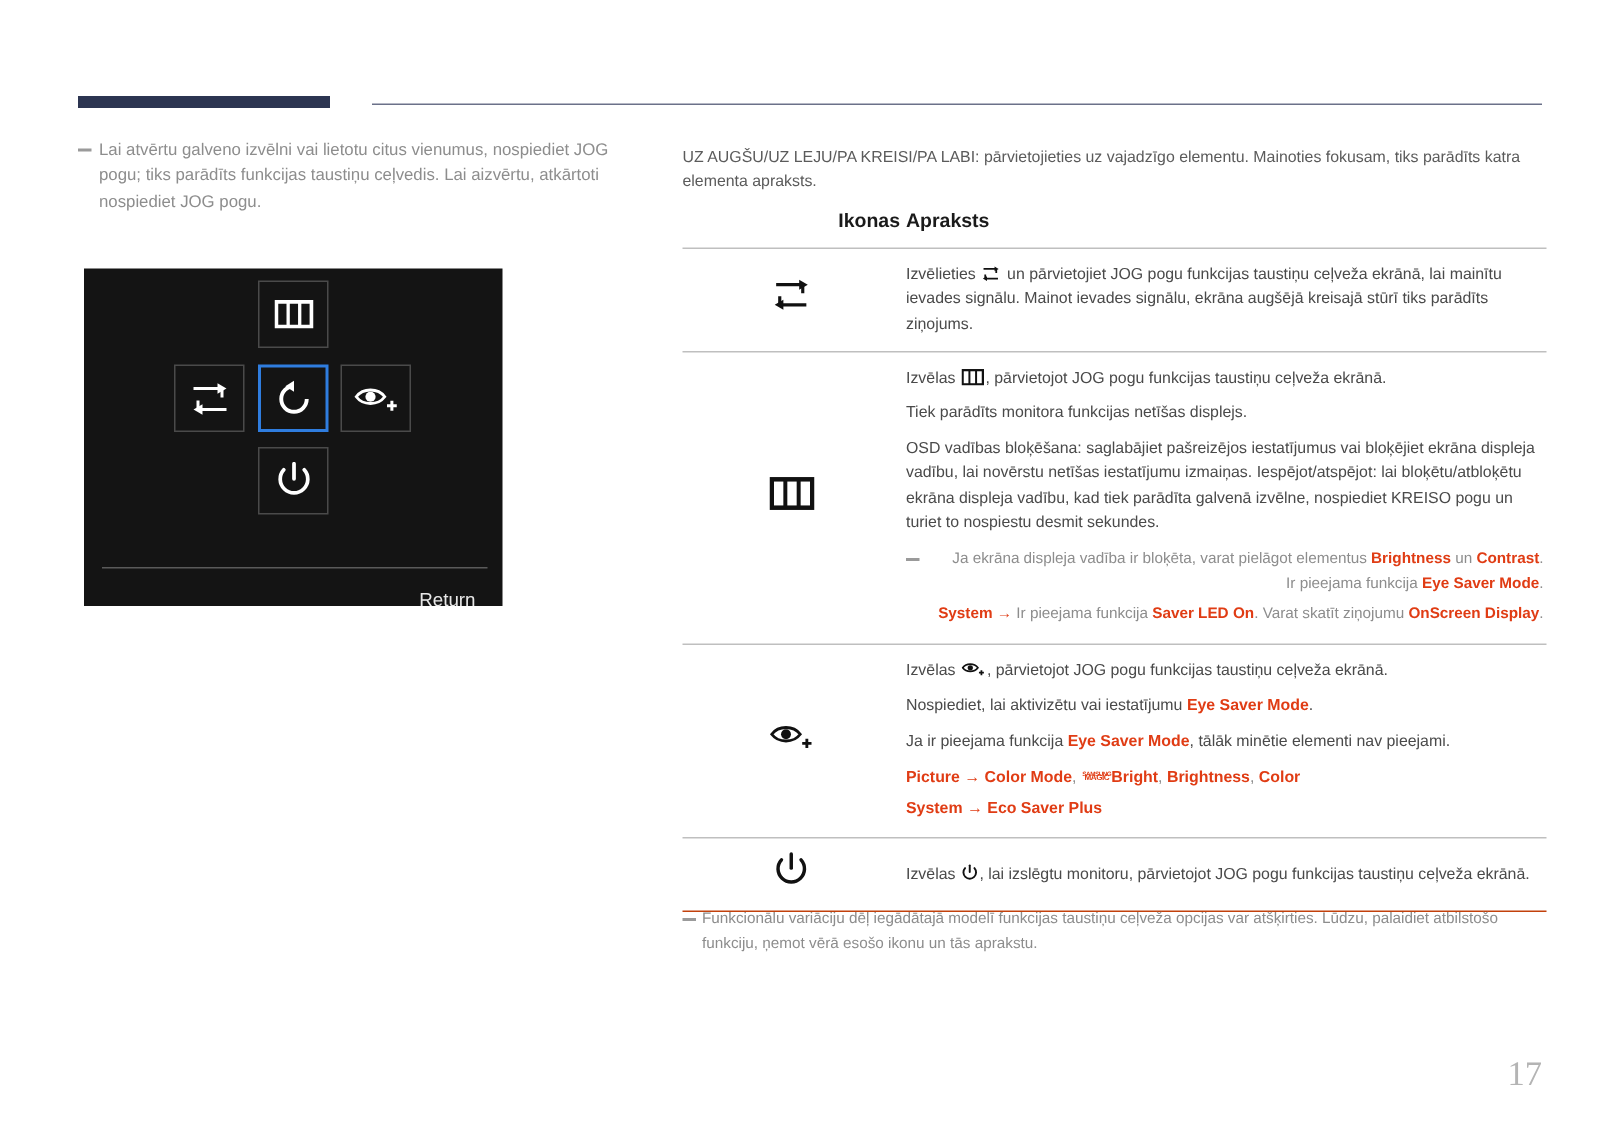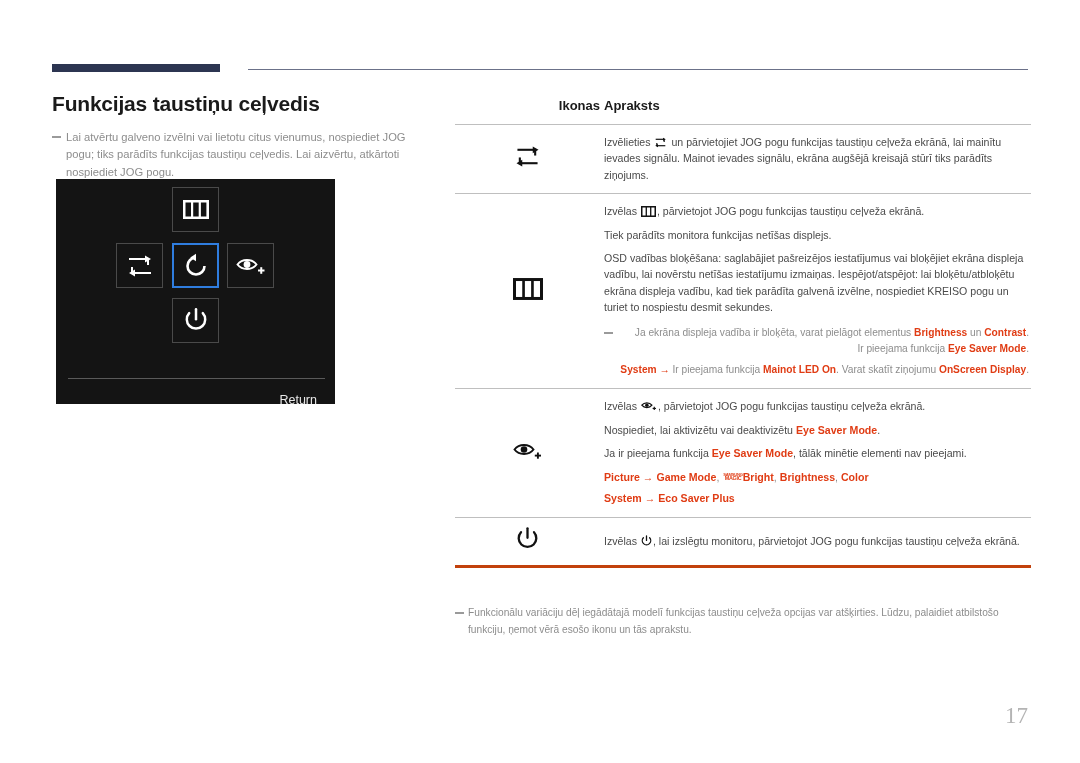--- a/index.html
+++ b/index.html
@@ -154,21 +154,21 @@
     padding: 0 0 11px 0;
     vertical-align: bottom;
   }
   .icon-table th.col-icon  { width: 143px; padding-left: 2px; text-align: right; }
   .icon-table th.col-desc  { padding-left: 4px; }
   .icon-table td {
     border-top: 1px solid #bfbfbf;
     padding: 9px 0 10px 0;
     vertical-align: middle;
   }
-  .icon-table tr.last-row td { border-bottom: 3px solid #c2410c; }
+  .icon-table tr.last-row td { border-bottom: 1px solid #c2410c; }
   td.cell-icon {
     text-align: center;
     width: 143px;
   }
   td.cell-desc {
     padding-left: 4px;
     padding-right: 2px;
   }
   .desc-p {
     font-size: 10.6px;
@@ -269,21 +269,20 @@
 </style>
 </head>
 <body>
 
 <div class="header-rules">
   <div class="rule-thick"></div>
   <div class="rule-thin"></div>
 </div>
 
 <div class="left-col">
-  <h1 class="page-title">Funkcijas taustiņu ceļvedis</h1>
   <div class="note">
     <span class="dash"></span>
     <span>Lai atvērtu galveno izvēlni vai lietotu citus vienumus, nospiediet JOG pogu; tiks parādīts funkcijas taustiņu ceļvedis. Lai aizvērtu, atkārtoti nospiediet JOG pogu.</span>
   </div>
 </div>
 
 <div class="osd-panel">
   <div class="osd-cross">
 
     <div class="osd-btn up">
@@ -333,20 +332,21 @@
       </svg>
     </div>
 
   </div>
   <div class="osd-divider"></div>
   <div class="osd-return">Return</div>
 </div>
 
 <div class="right-col">
 
+  <p class="intro-p">UZ AUGŠU/UZ LEJU/PA KREISI/PA LABI: pārvietojieties uz vajadzīgo elementu. Mainoties fokusam, tiks parādīts katra elementa apraksts.</p>
 
   <table class="icon-table">
     <thead>
       <tr>
         <th class="col-icon">Ikonas</th>
         <th class="col-desc">Apraksts</th>
       </tr>
     </thead>
     <tbody>
 
@@ -402,21 +402,21 @@
 
           <div class="subnote">
             <span class="dash"></span>
             <p class="sn-line">
               <span>Ja ekrāna displeja vadība ir bloķēta, varat pielāgot elementus </span><span class="hl">Brightness</span><span> un </span><span class="hl">Contrast</span><span>.</span>
             </p>
             <p class="sn-line">
               <span>Ir pieejama funkcija </span><span class="hl">Eye Saver Mode</span><span>.</span>
             </p>
             <p class="sn-line" style="margin-top:4px;">
-              <span class="hl">System</span><span class="hl"> → </span><span>Ir pieejama funkcija </span><span class="hl">Mainot LED On</span><span>. Varat skatīt ziņojumu </span><span class="hl">OnScreen Display</span><span>.</span>
+              <span class="hl">System</span><span class="hl"> → </span><span>Ir pieejama funkcija </span><span class="hl">Saver LED On</span><span>. Varat skatīt ziņojumu </span><span class="hl">OnScreen Display</span><span>.</span>
             </p>
           </div>
         </td>
       </tr>
 
       <tr>
         <td class="cell-icon">
           <svg width="30" height="22" viewBox="0 0 30 22">
             <path d="M1.5 9.5 C6 3.5, 16 3.5, 20.5 9.5 C16 15.5, 6 15.5, 1.5 9.5 Z" fill="none" stroke="#111111" stroke-width="1.9"></path>
             <circle cx="11" cy="9.5" r="3.3" fill="#111111"></circle>
@@ -431,28 +431,28 @@
             <span>Izvēlas </span><svg class="inline-icon" width="16" height="12" viewBox="0 0 30 22">
                 <path d="M1.5 9.5 C6 3.5, 16 3.5, 20.5 9.5 C16 15.5, 6 15.5, 1.5 9.5 Z" fill="none" stroke="#111111" stroke-width="2.2"></path>
                 <circle cx="11" cy="9.5" r="3.3" fill="#111111"></circle>
                 <g stroke="#111111" stroke-width="2.2">
                   <path d="M21.8 15.6 H28"></path>
                   <path d="M24.9 12.5 V18.7"></path>
                 </g>
               </svg><span>, pārvietojot JOG pogu funkcijas taustiņu ceļveža ekrānā.</span>
           </p>
           <p class="desc-p">
-            <span>Nospiediet, lai aktivizētu vai deaktivizētu </span><span class="hl">Eye Saver Mode</span><span>.</span>
+            <span>Nospiediet, lai aktivizētu vai iestatījumu </span><span class="hl">Eye Saver Mode</span><span>.</span>
           </p>
           <p class="desc-p">
             <span>Ja ir pieejama funkcija </span><span class="hl">Eye Saver Mode</span><span>, tālāk minētie elementi nav pieejami.</span>
           </p>
 
           <p class="menu-line">
-            <span>Picture</span><span class="arrow"> → </span><span>Game Mode</span><span class="plain">, </span><span class="smagic"><span class="s1">SAMSUNG</span><span class="s2">MAGIC</span></span><span>Bright</span><span class="plain">, </span><span>Brightness</span><span class="plain">, </span><span>Color</span>
+            <span>Picture</span><span class="arrow"> → </span><span>Color Mode</span><span class="plain">, </span><span class="smagic"><span class="s1">SAMSUNG</span><span class="s2">MAGIC</span></span><span>Bright</span><span class="plain">, </span><span>Brightness</span><span class="plain">, </span><span>Color</span>
           </p>
           <p class="menu-line">
             <span>System</span><span class="arrow"> → </span><span>Eco Saver Plus</span>
           </p>
         </td>
       </tr>
 
       <tr class="last-row">
         <td class="cell-icon">
           <svg width="23" height="24" viewBox="0 0 24 25">

